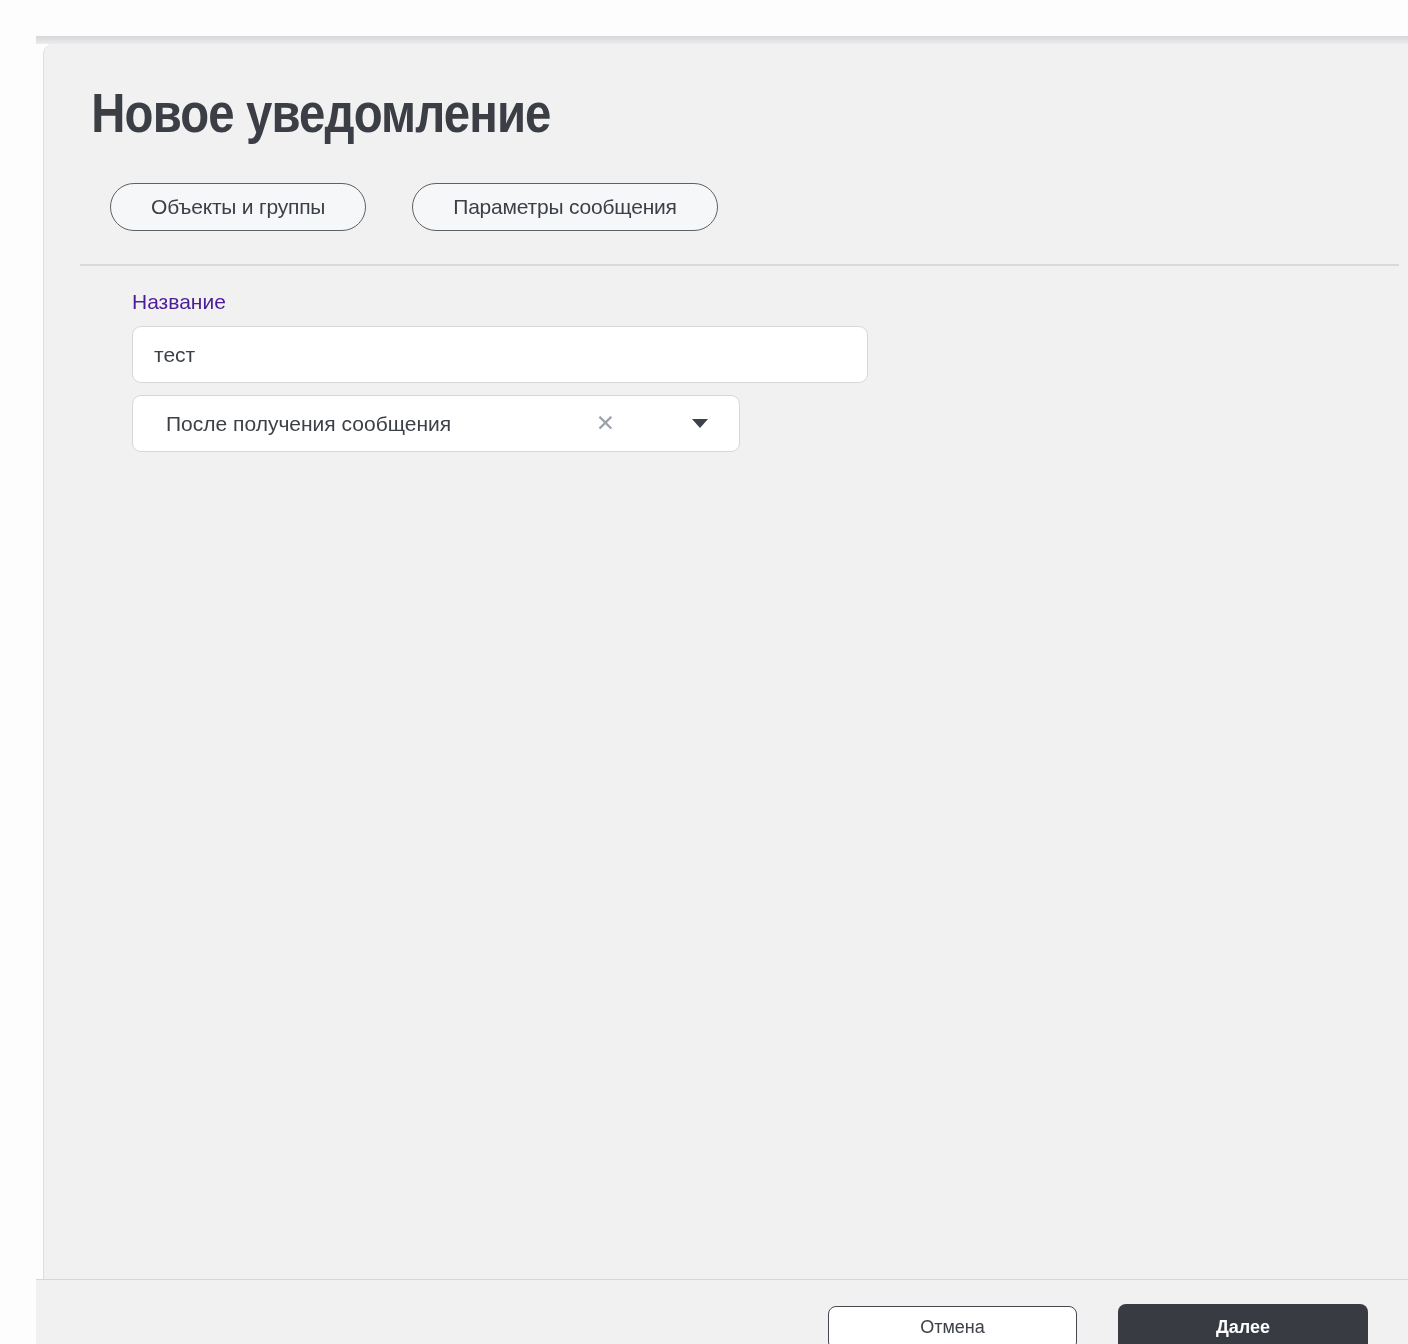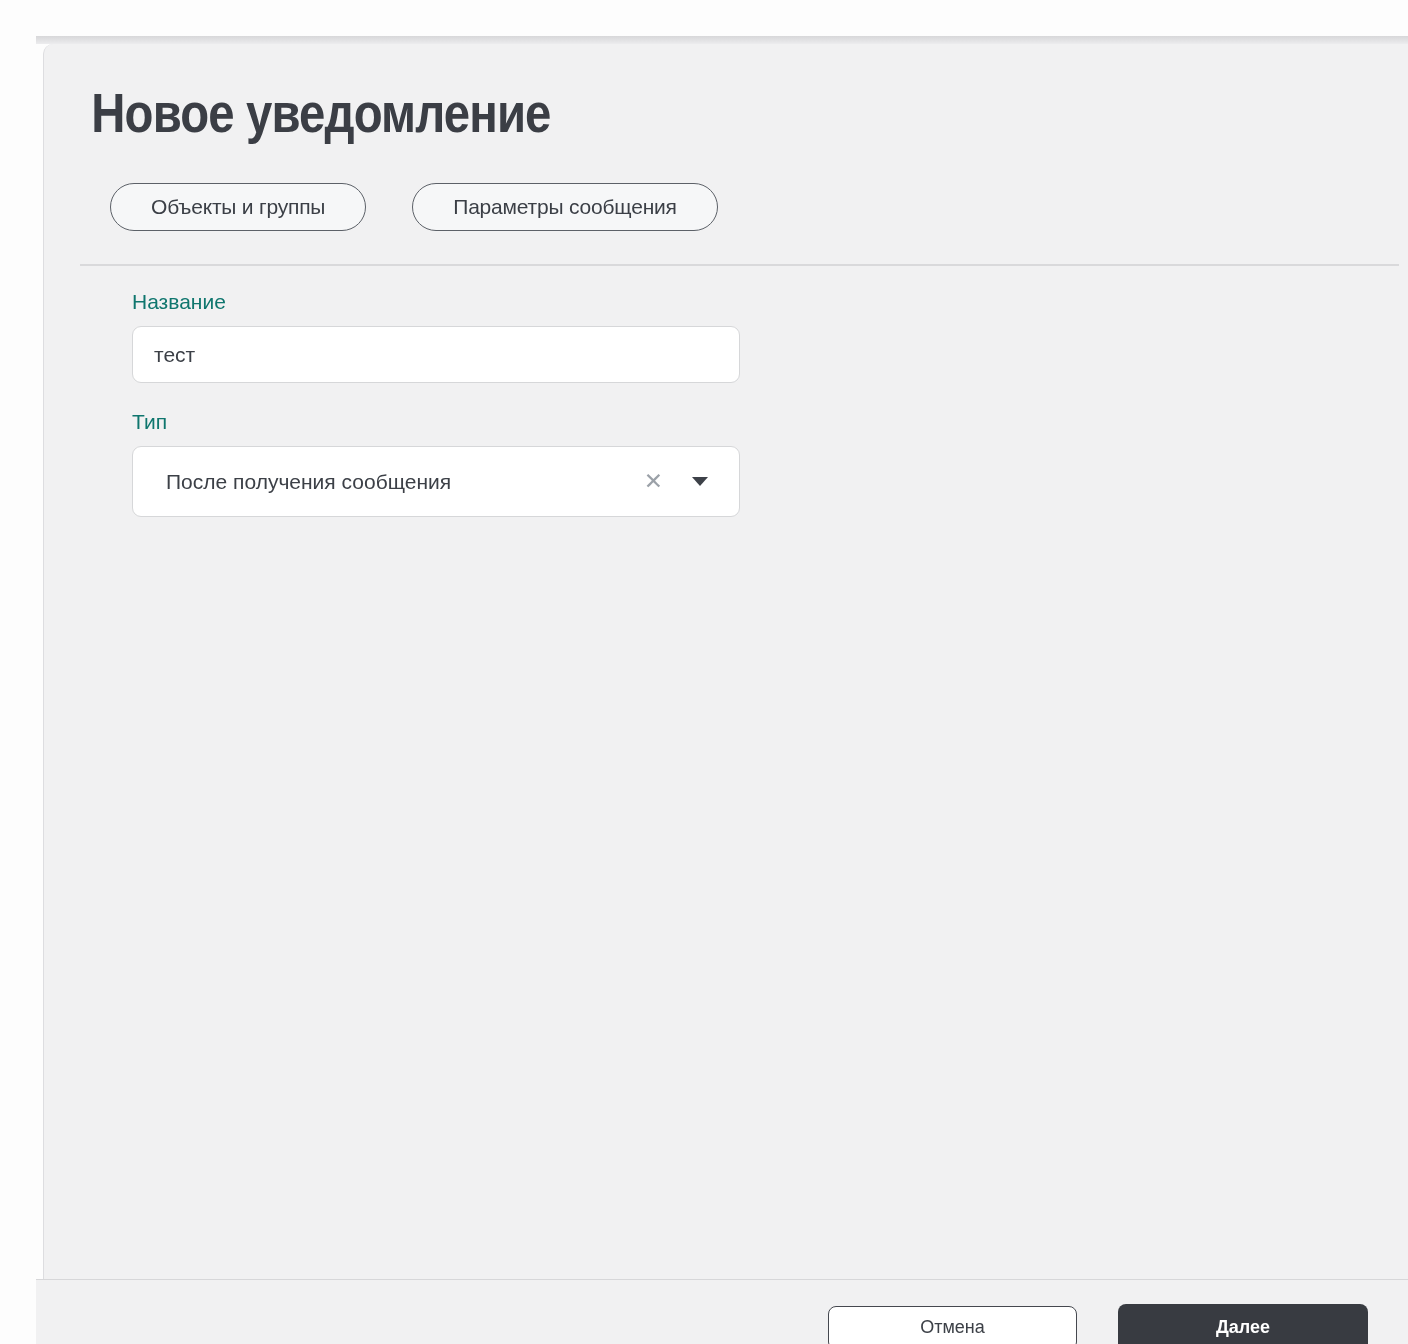--- a/index.html
+++ b/index.html
@@ -45,41 +45,42 @@
     background: #3b3e45; color: #ffffff; border: 1px solid #3b3e45;
     padding: 0 44px;
   }
   .divider {
     height: 2px; background: #d9d9db;
     margin: 21px 21px 0 36px;
   }
   .form { padding-left: 64px; }
   .field-label {
     display: block; margin-top: 24px;
-    font-size: 21px; color: #0f766e;
+    font-size: 21px; color: #4c1d95;
   }
   .field-label.second { margin-top: 27px; }
   .text-input {
     display: block; margin-top: 10px;
-    width: 608px; height: 57px;
+    width: 736px; height: 57px;
     border: 1px solid #d6d7d9; border-radius: 9px;
     background: #ffffff;
     padding: 8px 21px;
     font-family: "Liberation Sans", sans-serif;
     font-size: 21px; color: #3c4047;
     outline: none;
   }
   .select {
     margin-top: 10px;
-    width: 608px; height: 71px;
+    width: 608px; height: 57px;
     border: 1px solid #d6d7d9; border-radius: 9px;
     background: #ffffff;
     display: flex; align-items: center;
     padding: 0 19px 0 21px;
     cursor: pointer;
+    gap: 48px;
   }
   .select-value { flex: 1; font-size: 21px; color: #3c4047; }
   .clear {
     color: #9ba1a8; font-size: 23px; line-height: 1;
     margin-right: 17px; cursor: pointer;
   }
   .caret {
     width: 0; height: 0;
     border-left: 8px solid transparent;
     border-right: 8px solid transparent;
@@ -126,21 +127,20 @@
     <button class="tab">Объекты и группы</button>
     <button class="tab">Параметры сообщения</button>
   </div>
 
   <div class="divider"></div>
 
   <div class="form">
     <label class="field-label">Название</label>
     <input class="text-input" type="text" value="тест" style="">
 
-    <label class="field-label second">Тип</label>
     <div class="select">
       <span class="select-value">После получения сообщения</span>
       <span class="clear">✕</span>
       <span class="caret"></span>
     </div>
   </div>
 </div>
 
 <div class="footer">
   <button class="btn ghost">Отмена</button>

